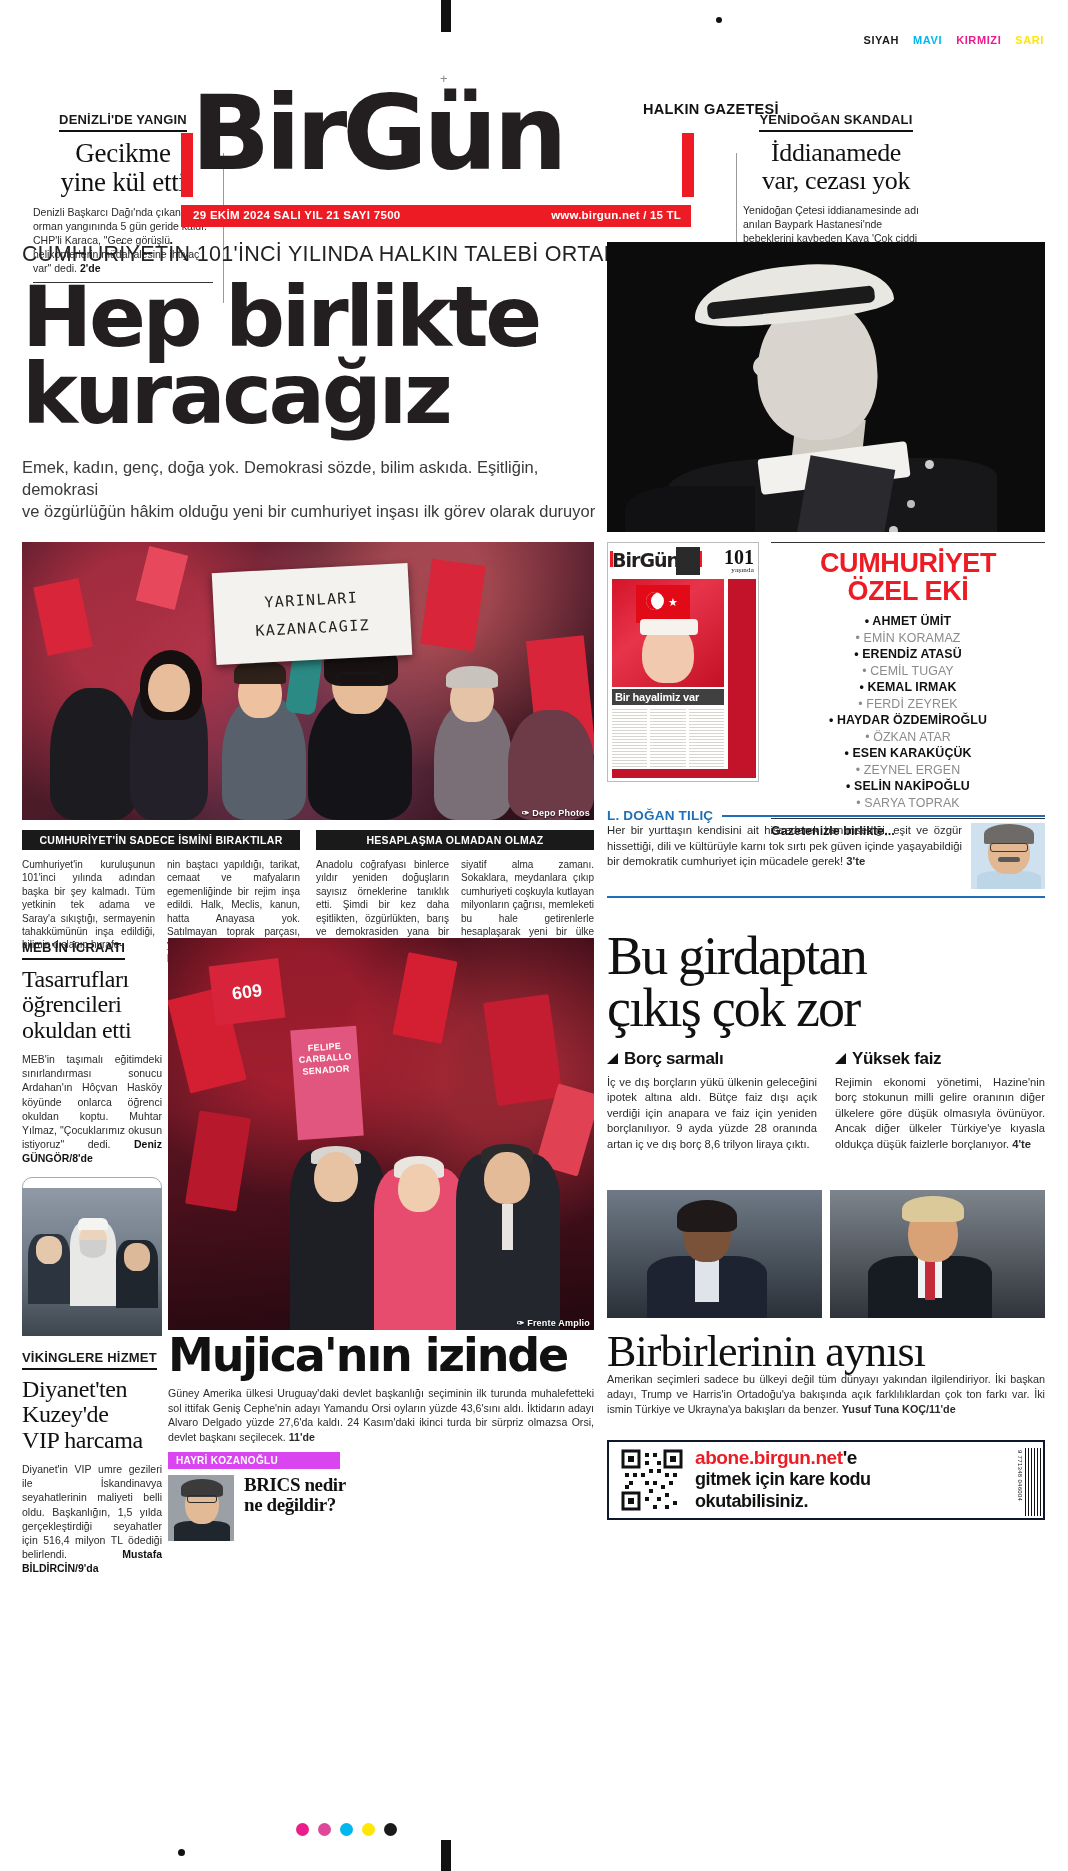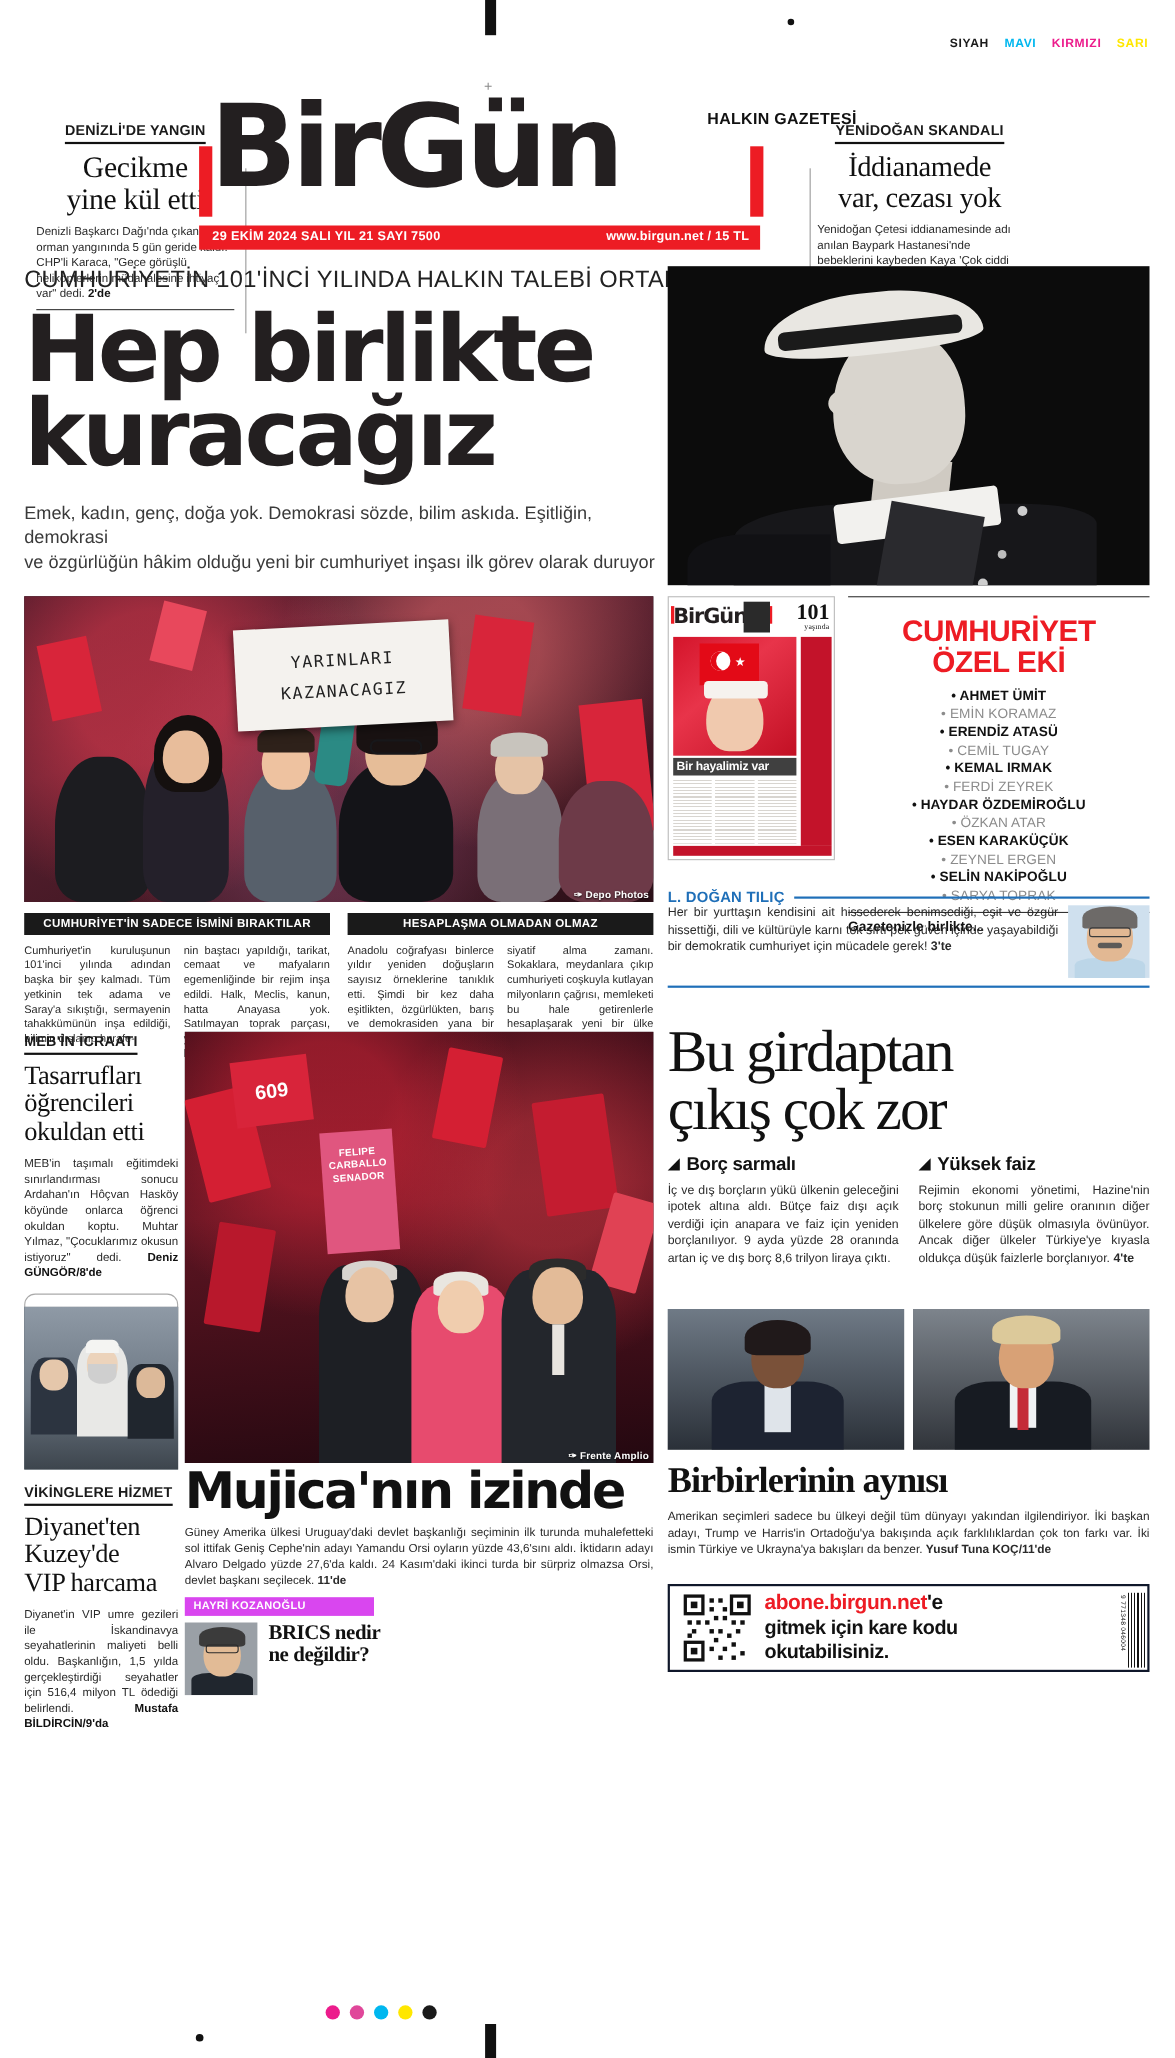--- a/index.html
+++ b/index.html
@@ -248,21 +248,21 @@
   .mp-cols div { flex: 1; background: repeating-linear-gradient(#d8d5d0 0 1px, #fff 1px 3px); }
   .mp-strip {
     position: absolute; left: 4px; top: 226px; width: 144px; height: 9px;
     background: #c3132a;
   }
 
   .ozel-right { position: absolute; left: 164px; top: 0px; width: 274px; }
   .ozel-rule { border-top: 1px solid #333; }
   .ozel-title {
     color: #ed1c24; font-size: 27px; font-weight: bold; line-height: 1.02;
-    text-align: center; letter-spacing: -.4px; margin: 18px 0 8px;
+    text-align: center; letter-spacing: -.4px; margin: 7px 0 8px;
   }
   .ozel-list { text-align: center; }
   .ozel-list li {
     list-style: none; font-size: 12.4px; line-height: 1.33; letter-spacing: .1px;
   }
   .ozel-list li.strong { font-weight: bold; color: #111; }
   .ozel-list li.light { font-weight: 400; color: #8b8b8b; }
   .ozel-foot {
     margin-top: 7px; padding-top: 5px; border-top: 1px solid #333;
     font-size: 12.5px; font-weight: bold; color: #111; text-align: left;
@@ -418,21 +418,21 @@
   .h-shirt { position: absolute; left: 88px; top: 68px; width: 24px; height: 44px; background: #dfe4ea; }
   .t-head { position: absolute; left: 78px; top: 14px; width: 50px; height: 58px; background: #d8a176; border-radius: 46% 46% 42% 42% / 52% 52% 46% 46%; }
   .t-hair { position: absolute; left: 72px; top: 6px; width: 62px; height: 26px; background: #dcc99a; border-radius: 50% 50% 20% 20%; }
   .t-body { position: absolute; left: 38px; top: 66px; width: 124px; height: 62px; background: #171b22; border-radius: 28% 28% 0 0; }
   .t-shirt { position: absolute; left: 88px; top: 68px; width: 24px; height: 40px; background: #f0f2f4; }
   .t-tie { position: absolute; left: 95px; top: 70px; width: 10px; height: 40px; background: #c42b38; }
 
   .birbir {
     position: absolute; left: 607px; top: 1330px; width: 438px;
     font-family: "Liberation Serif", serif;
-    font-size: 33px; font-weight: 700; letter-spacing: -.9px; color: #111; line-height: 1;
+    font-size: 44px; font-weight: 400; letter-spacing: -.9px; color: #111; line-height: 1;
   }
   .birbir-body {
     position: absolute; left: 607px; top: 1372px; width: 438px;
     font-size: 10.8px; line-height: 1.4; color: #2a2a2a; text-align: justify;
   }
   .birbir-body b { font-weight: bold; }
 
   
   .abone {
     position: absolute; left: 607px; top: 1440px; width: 438px; height: 80px;

